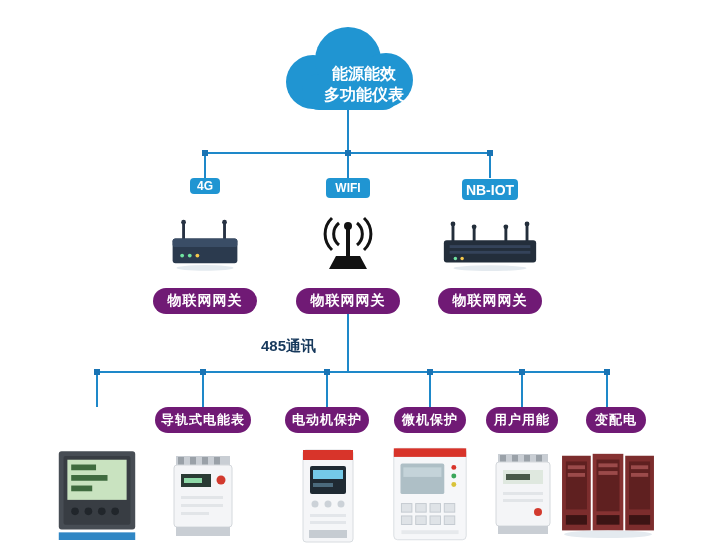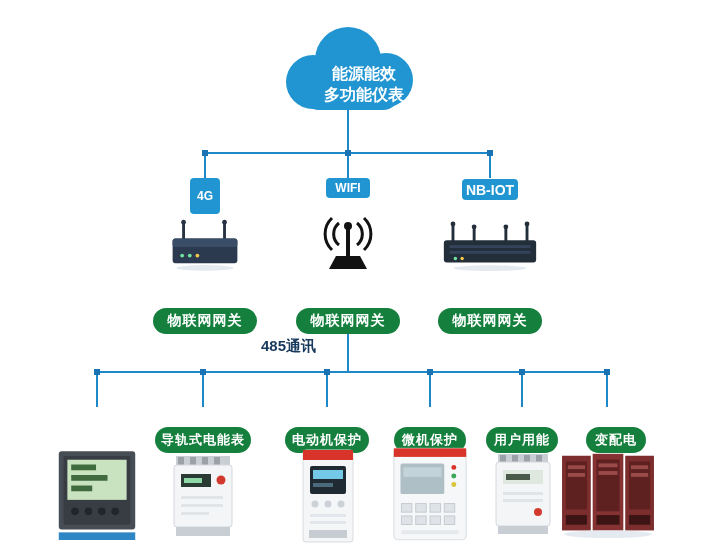--- a/index.html
+++ b/index.html
@@ -1,21 +1,21 @@
 <!DOCTYPE html>
 <html><head>
 <meta charset="utf-8">
 <style>
   html,body{margin:0;padding:0;background:#fff;font-family:"Liberation Sans",sans-serif;}
   .canvas{position:relative;width:723px;height:559px;background:#fff;overflow:hidden;}
   .abs{position:absolute;box-sizing:border-box;}
   .pill{
-    background:#15803d;color:#fff;font-weight:bold;
+    background:#701a75;color:#fff;font-weight:bold;
     display:flex;align-items:center;justify-content:center;
-    border-radius:13px;letter-spacing:1px;margin-top:20px;
+    border-radius:13px;letter-spacing:1px;
   }
   .badge{
     background:#2095d2;color:#fff;font-weight:bold;
     display:flex;align-items:center;justify-content:center;
     border-radius:4px;font-size:12px;
   }
   .cloud-text{
     position:absolute;left:16px;top:0;width:100%;height:100%;
     display:flex;flex-direction:column;align-items:center;justify-content:center;
     padding-top:12px;color:#fff;font-weight:bold;font-size:16px;line-height:21px;
@@ -68,21 +68,21 @@
         <circle cx="118" cy="60" r="27"></circle>
         <rect x="34" y="54" width="98" height="36" rx="17"></rect>
       </g>
     </svg>
     <div class="cloud-text">
       <div>能源能效</div>
       <div>多功能仪表</div>
     </div>
   </div>
 
-  <div class="badge abs" style="left:190px;top:178px;width:30px;height:36px;">4G</div>
+  <div class="badge abs" style="left:190px;top:178px;width:30px;height:16px;">4G</div>
   <div class="badge abs" style="left:326px;top:178px;width:44px;height:20px;">WIFI</div>
   <div class="badge abs" style="left:462px;top:179px;width:56px;height:21px;font-size:14px;">NB-IOT</div>
 
   <svg class="abs" style="left:165px;top:216px" width="80" height="62" viewBox="0 0 84 62">
     <g fill="#273243">
       <rect x="18" y="5" width="3" height="18"></rect>
       <rect x="61" y="5" width="3" height="18"></rect>
       <circle cx="19.5" cy="5" r="2.5"></circle>
       <circle cx="62.5" cy="5" r="2.5"></circle>
     </g>

